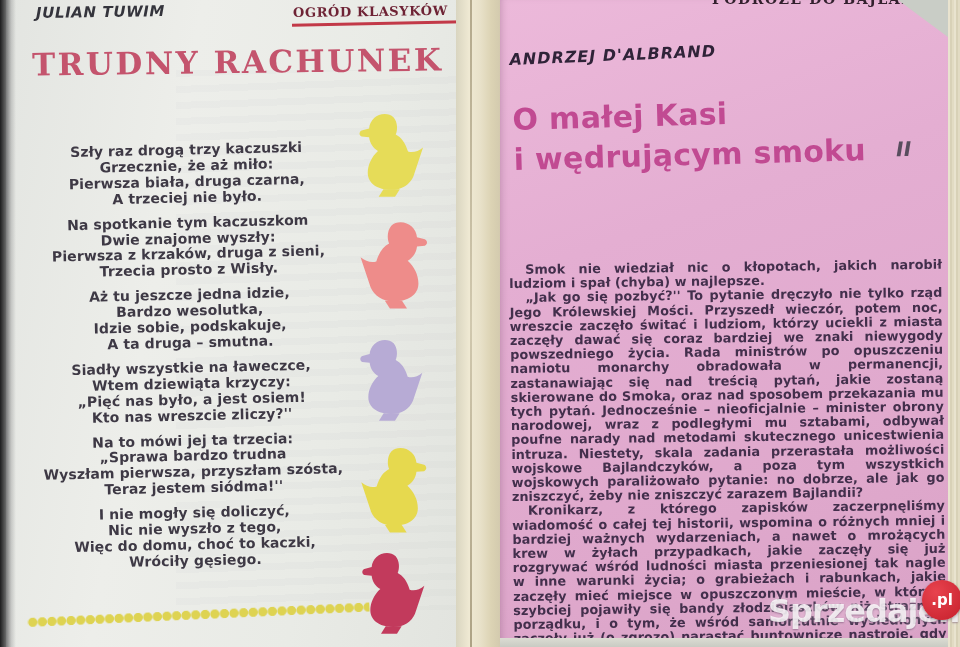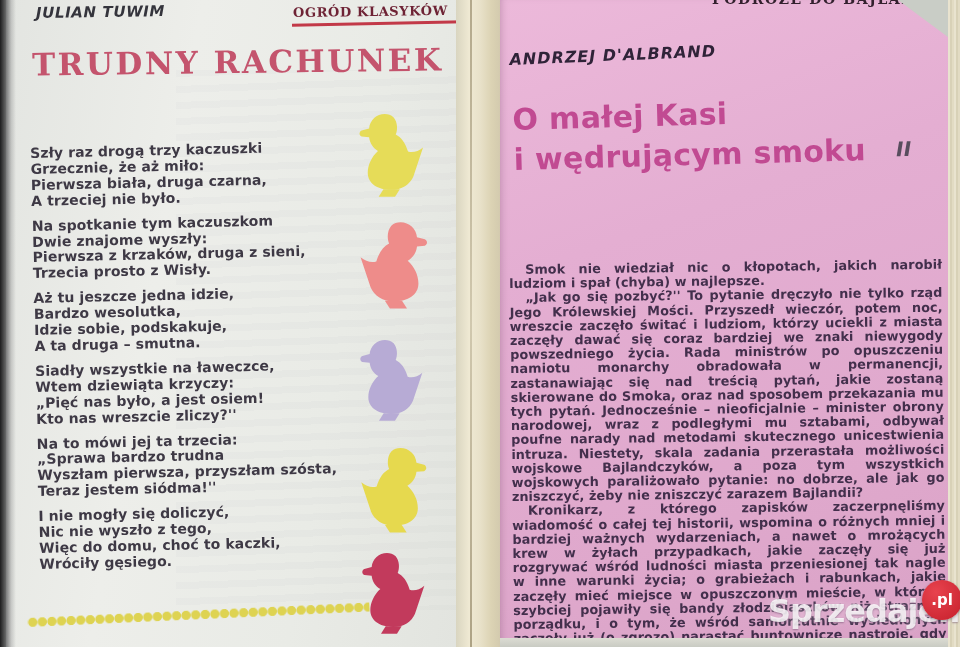--- a/index.html
+++ b/index.html
@@ -1,21 +1,21 @@
 <!DOCTYPE html>
 <html><head>
 <meta charset="utf-8">
 <style>
   html,body{margin:0;padding:0;}
   body{font-family:"DejaVu Sans",sans-serif;background:#9a9a96;}
   .photo{position:relative;width:960px;height:647px;overflow:hidden;background:#c6c8c2;}
 
   
   .left-page{position:absolute;left:6px;top:0;width:450px;height:647px;
-    background:linear-gradient(100deg,#e3e5e1 0%,#edeeea 35%,#e9ebe6 70%,#e2e4df 100%);}
+    background:linear-gradient(100deg,#e3e5e1 0%,#edeeea 35%,#e9ebe6 70%,#e2e4df 100%);text-align:center;}
   .left-edge-shadow{position:absolute;left:0;top:0;width:16px;height:647px;
     background:linear-gradient(90deg,rgba(10,10,12,.9) 0%,rgba(20,20,25,.55) 35%,rgba(40,40,45,.18) 70%,rgba(0,0,0,0) 100%);}
   .ghost-lines{position:absolute;left:170px;top:70px;width:280px;height:540px;opacity:.55;filter:blur(.6px);
     background:repeating-linear-gradient(178deg,rgba(105,110,130,.055) 0 7px,rgba(0,0,0,0) 7px 16px);}
   .lp-author{position:absolute;left:30px;top:3px;font-size:15px;font-weight:800;font-style:italic;
     letter-spacing:.6px;color:#34343c;transform:rotate(-.8deg);}
   .lp-series{position:absolute;left:287px;top:4px;font-family:"DejaVu Serif","Liberation Serif",serif;
     font-size:13px;font-weight:700;letter-spacing:.6px;color:#6e2335;transform:rotate(-.8deg);}
   .lp-series-underline{position:absolute;left:286px;top:22px;width:172px;height:3px;background:#c23948;
     transform:rotate(-1.2deg);}

